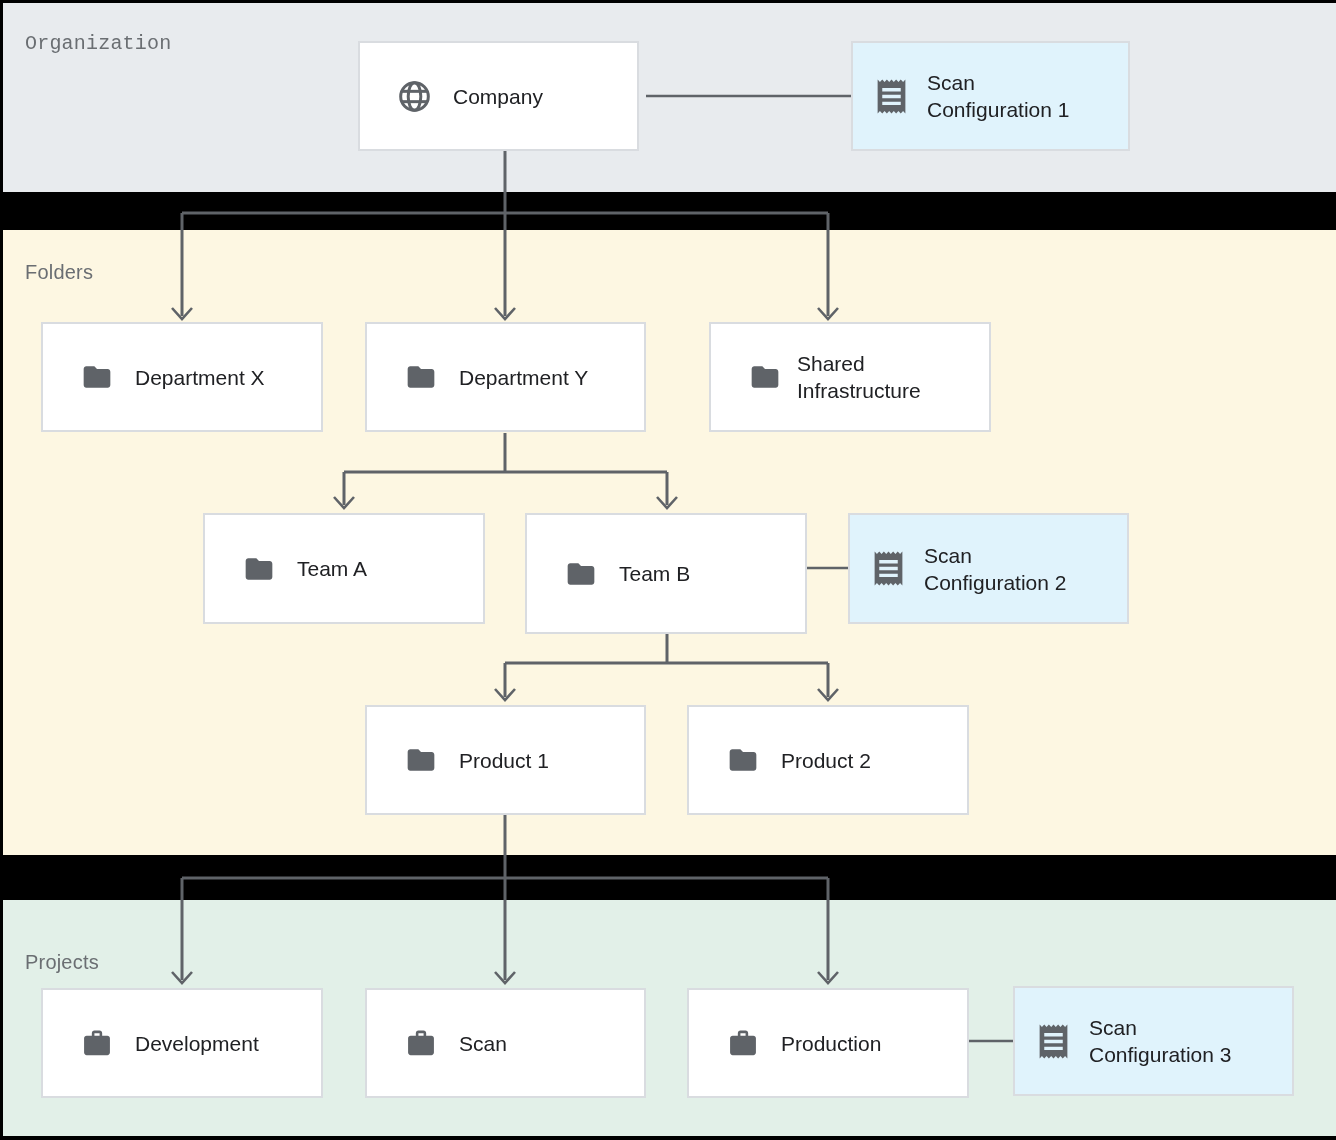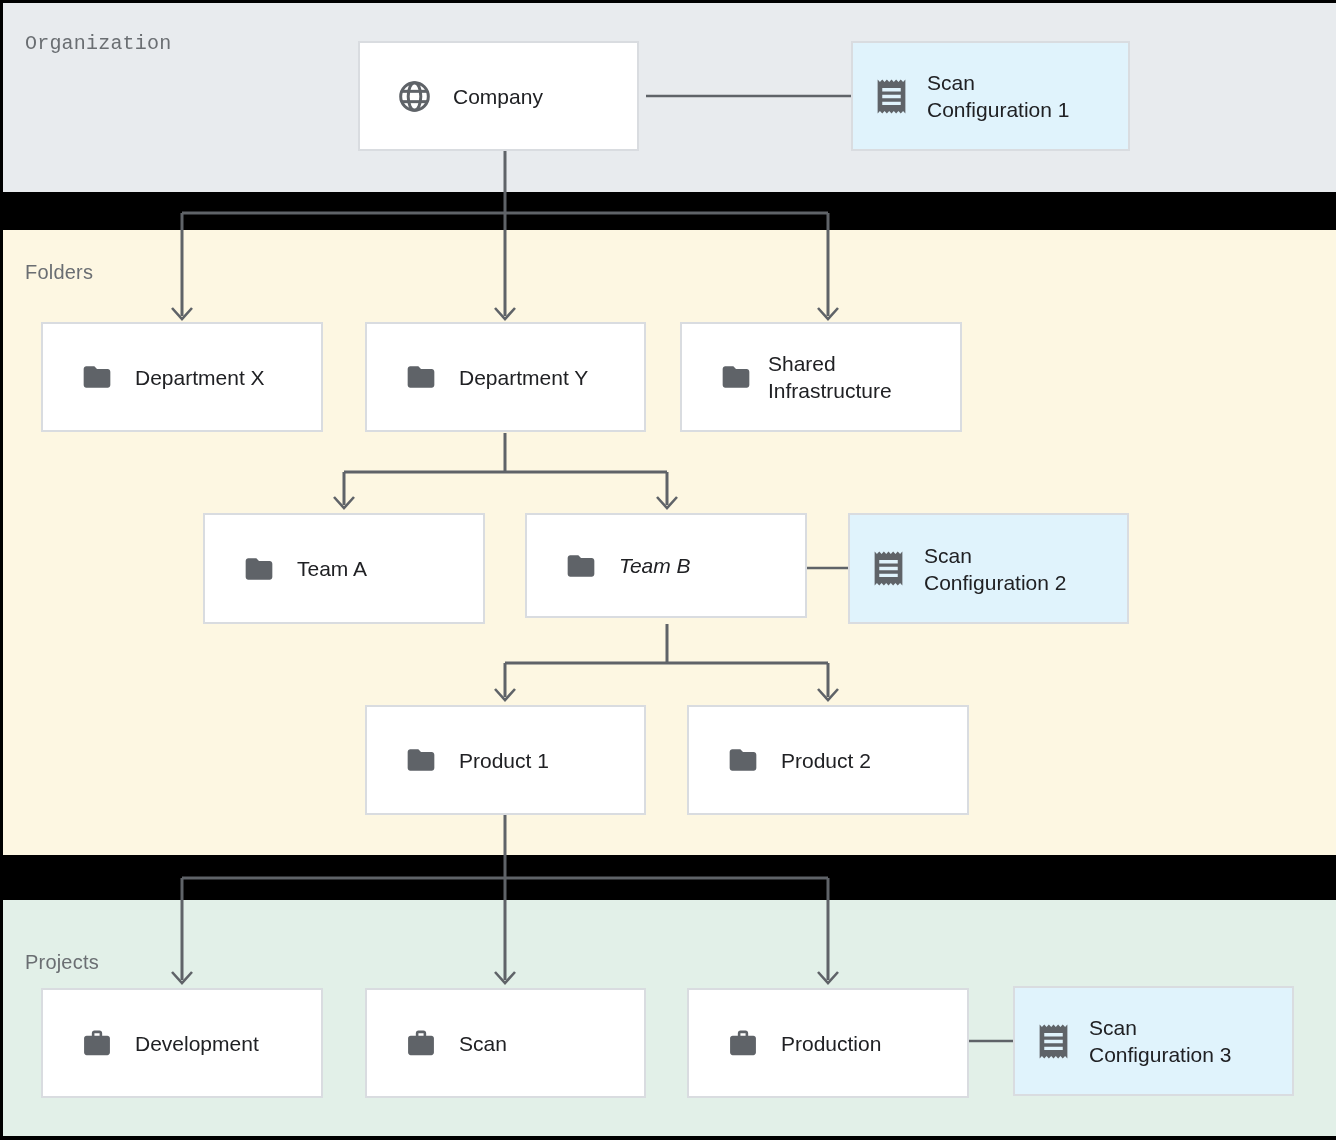--- a/index.html
+++ b/index.html
@@ -32,23 +32,23 @@
   .node .label{
     font-size:21px;line-height:27px;color:var(--label-text,#202124);max-width:172px;
   }
   .icon{flex:0 0 auto;display:block;}
   .icon *{stroke-linecap:butt;}
   
   #node-company{left:358px;top:41px;width:281px;}
   #node-scan-config-1{left:851px;top:41px;width:279px;}
   #node-department-x{left:41px;top:322px;}
   #node-department-y{left:365px;top:322px;width:281px;text-align:center;}
-  #node-shared-infrastructure{left:680px;top:322px;gap:16px;}
+  #node-shared-infrastructure{left:709px;top:322px;gap:16px;}
   #node-team-a{left:203px;top:513px;height:111px;}
-  #node-team-b{left:525px;top:513px;height:105px;font-style:italic;}
+  #node-team-b{left:525px;top:513px;height:121px;}
   #node-scan-config-2{left:848px;top:513px;width:281px;height:111px;}
   #node-product-1{left:365px;top:705px;width:281px;}
   #node-product-2{left:687px;top:705px;}
   #node-development{left:41px;top:988px;}
   #node-test{left:365px;top:988px;width:281px;}
   #node-production{left:687px;top:988px;}
   #node-scan-config-3{left:1013px;top:986px;width:281px;}
 </style>
 </head>
 <body>

